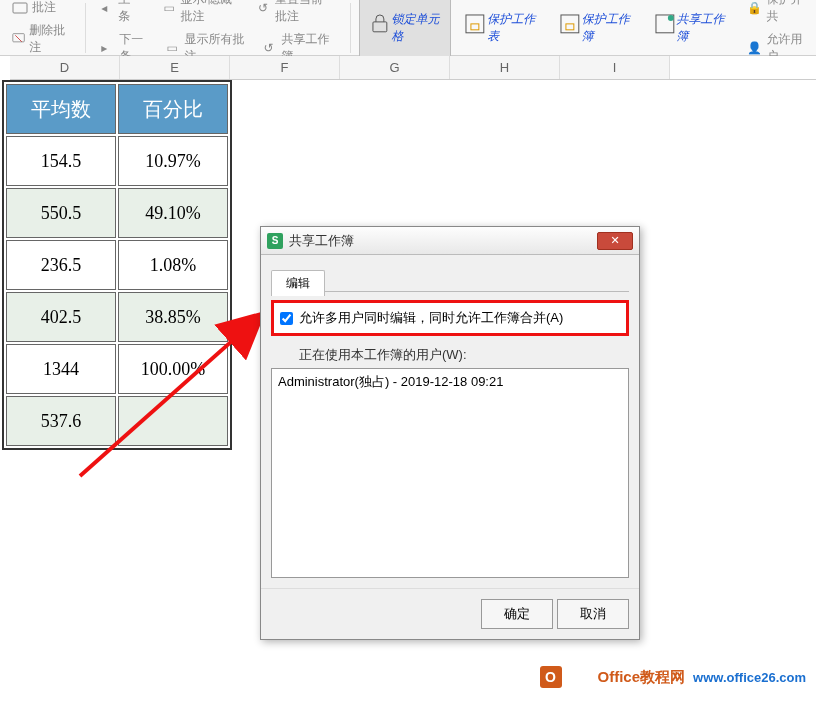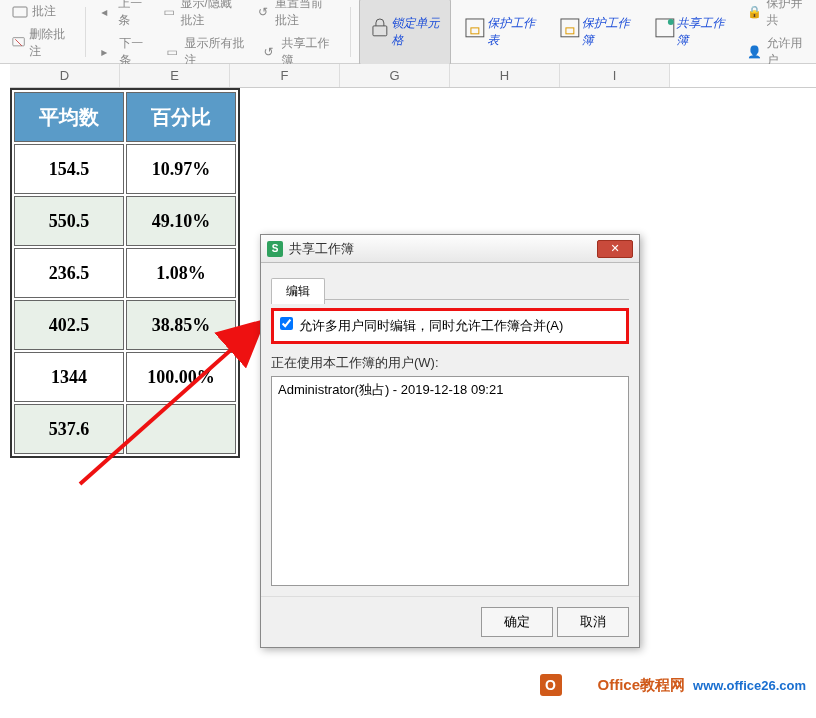--- a/index.html
+++ b/index.html
@@ -6,21 +6,21 @@
     body {
       font-family: "Microsoft YaHei", Arial, sans-serif;
       font-size: 12px;
       background: #fff;
       width: 816px;
       height: 718px;
       overflow: hidden;
       position: relative;
     }
     .ribbon {
-      height: 64px;
+      height: 56px;
       background: #f8f8f8;
       border-bottom: 1px solid #d0d0d0;
       display: flex;
       align-items: center;
       padding: 0 4px;
       gap: 4px;
     }
     .ribbon-group { display: flex; flex-direction: column; gap: 2px; padding: 0 4px; }
     .ribbon-btn-small {
       display: flex; align-items: center; gap: 4px;
@@ -37,21 +37,21 @@
     .ribbon-icon-large { width: 28px; height: 28px; margin-bottom: 4px; display: inline-block; }
     .ribbon-sep { width: 1px; height: 50px; background: #ddd; margin: 0 4px; }
 
     .spreadsheet-area { position: relative; height: 642px; background: #fff; }
     .col-headers { display: flex; height: 24px; border-bottom: 1px solid #ccc; position: relative; left: 10px; }
     .col-header {
       width: 110px; text-align: center; line-height: 24px;
       border-right: 1px solid #ddd; color: #666; font-size: 13px;
       background: #f5f5f5;
     }
-    .data-table { position: absolute; top: 24px; left: 10px; border: 2px solid #333; font-weight: bold; }
+    .data-table { position: absolute; top: 24px; left: 2px; border: 2px solid #333; }
     .data-table td {
       width: 110px; height: 50px; border: 1px solid #666;
       text-align: center; vertical-align: middle;
       font-family: "SimSun", serif; font-size: 18px;
     }
     .data-table .th { background: #5a9bc8; color: #fff; font-size: 20px; }
     .data-table tr:nth-child(odd) td:not(.th) { background: #e8f0e8; }
     .data-table tr:nth-child(even) td:not(.th) { background: #fff; }
 
     .dialog {
@@ -70,22 +70,22 @@
     .close-btn {
       width: 36px; height: 18px; background: #c94a3b;
       border: 1px solid #a03020; border-radius: 2px;
       color: #fff; display: flex; align-items: center; justify-content: center;
       cursor: pointer; font-size: 11px;
     }
     .dialog-body { padding: 10px; }
     .tab-strip { display: flex; border-bottom: 1px solid #bbb; margin-bottom: 8px; }
     .tab { padding: 4px 14px; border: 1px solid #bbb; border-bottom: none; background: #fff; font-size: 12px; cursor: pointer; border-radius: 2px 2px 0 0; position: relative; top: 5px; }
     .highlight-box { border: 3px solid #e11; padding: 6px; margin-bottom: 10px; background: #fff; }
-    .checkbox-row { display: flex; align-items: flex-start; gap: 6px; font-size: 13px; }
-    .users-label { font-size: 13px; margin-bottom: 4px; color: #333; }
+    .checkbox-row { display: flex; align-items: center; gap: 6px; font-size: 13px; }
+    .users-label { font-size: 13px; margin-bottom: 4px; color: #333; margin-left: 28px; }
     .users-list {
       width: 100%; height: 210px; border: 1px solid #999; background: #fff;
       padding: 4px 6px; font-size: 13px; overflow: auto;
     }
     .dialog-buttons { display: flex; justify-content: flex-end; gap: 4px; padding: 10px; border-top: 1px solid #ddd; }
     .dlg-btn {
       padding: 5px 22px; border: 1px solid #999; background: #f6f6f6;
       cursor: pointer; font-size: 13px;
     }
 

